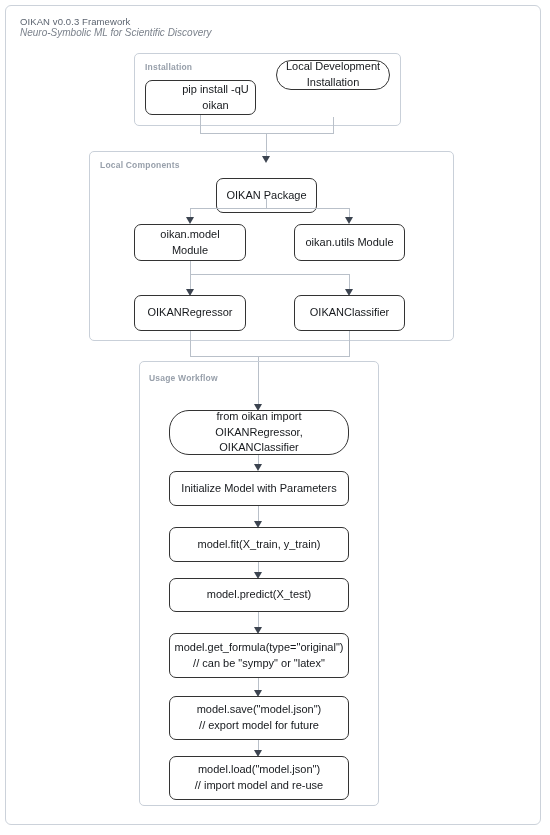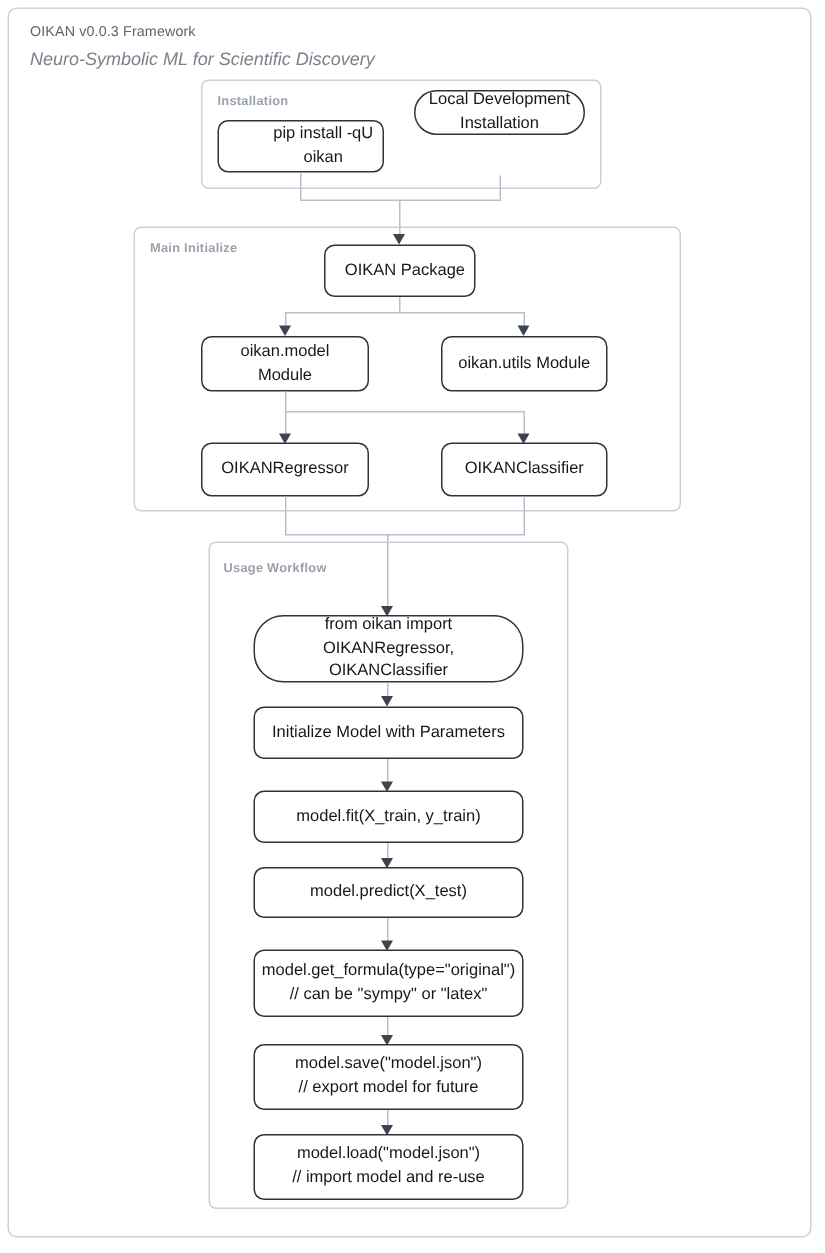--- a/index.html
+++ b/index.html
@@ -31,24 +31,23 @@
     top: 10px;
   }
   .header-title {
     font-size: 9.5px;
     font-weight: normal;
     color: #5c6470;
     letter-spacing: .1px;
     white-space: nowrap;
   }
   .header-sub {
-    font-size: 12px;
+    font-size: 10px;
     font-style: italic;
     color: #7b828c;
-    margin-top: 5px;
     white-space: nowrap;
   }
 
   
   .group {
     position: absolute;
     border: 1px solid #c9d0d9;
     border-radius: 5px;
     background: transparent;
     box-sizing: border-box;
@@ -120,23 +119,23 @@
   </div>
 
   <div class="conn vline" style="left:194px; top:109px; height:18px;"></div>
   <div class="conn vline" style="left:327px; top:111px; height:16px;"></div>
   <div class="conn hline" style="left:194px; top:127px; width:134px;"></div>
   <div class="conn vline" style="left:260px; top:127px; height:26px;"></div>
   <div class="arrow" style="left:256px; top:150px;"></div>
 
   <div class="group" style="left:83px; top:145px; width:365px; height:190px;">
   </div>
-  <div class="group-label" style="left:94px; top:154px;">Main Initialize</div>
-
-  <div class="node" style="left:210px; top:157px; width:101px; height:35px;align-items:flex-end;">
+  <div class="group-label" style="left:94px; top:154px;">Local Components</div>
+
+  <div class="node" style="left:210px; top:172px; width:101px; height:35px;">
     <span>OIKAN Package</span>
   </div>
 
   <div class="conn vline" style="left:260px; top:192px; height:10px;"></div>
   <div class="conn hline" style="left:184px; top:202px; width:160px;"></div>
   <div class="conn vline" style="left:184px; top:202px; height:11px;"></div>
   <div class="conn vline" style="left:343px; top:202px; height:11px;"></div>
   <div class="arrow" style="left:180px; top:211px;"></div>
   <div class="arrow" style="left:339px; top:211px;"></div>
 

